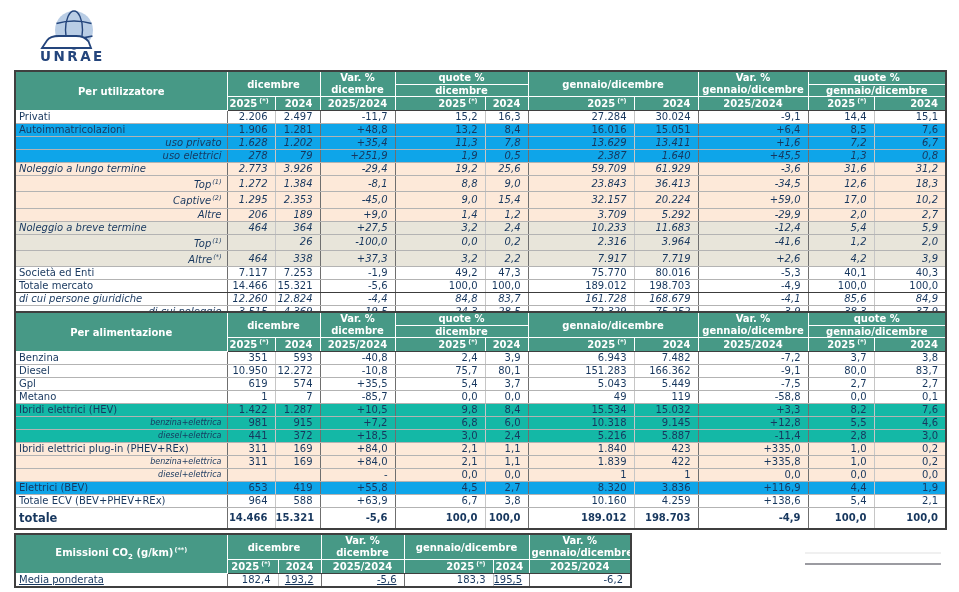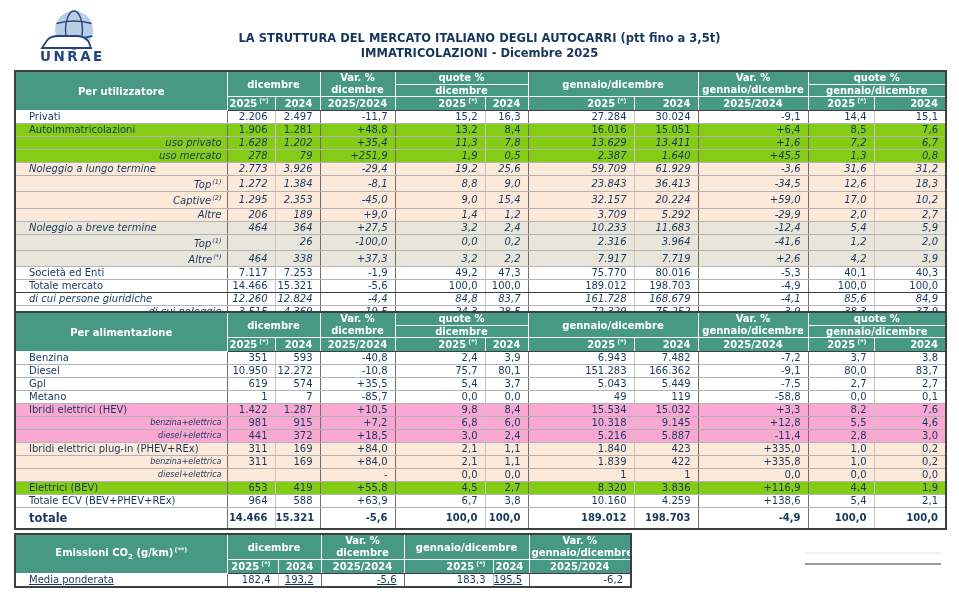--- a/index.html
+++ b/index.html
@@ -24,29 +24,29 @@
      border:1px solid #ffffff;text-align:center;padding:0 2px;overflow:hidden;white-space:nowrap;}
   .h1 th{height:13px;}
   .h2 th{height:12px;}
   .h3 th{height:14px;border-bottom:1px solid #3f3f3f;}
   th.yr{text-align:right;padding-right:7px;}
   th sup{font-size:6.5px;margin-left:2px;}
   .two{line-height:12px;margin-top:44px;}
   td{height:13px;line-height:12px;border-right:1px solid #c6c6c6;border-bottom:1px solid #b3b3b3;
      overflow:hidden;white-space:nowrap;padding:0;}
   td.num{text-align:right;padding-right:7px;}
-  td.lbl{text-align:left;padding-left:13px;}
+  td.lbl{text-align:left;padding-left:3px;}
   td.ri{text-align:right;padding-right:5px;}
   td.smlbl{font-size:8px;font-style:italic;}
   td.lastc{border-right:none;}
   
-  tr.bl td{background:#84cc16;}
+  tr.bl td{background:#0ea5e9;}
   tr.pe td{background:#fde9d9;}
   tr.tn td{background:#e8e5da;}
-  tr.gy td{background:#f9a8d4;}
+  tr.gy td{background:#14b8a6;}
   tr.it td{font-style:italic;}
   tr.tot td{border-top:1.5px solid #3c3c3c;border-bottom:1.5px solid #3c3c3c;font-weight:normal;}
   tr.tot2 td{border-top:1.5px solid #3c3c3c;font-weight:bold;height:21px;}
   tr.tot2 td.lbl{font-size:11.5px;}
   td sup{font-size:6.5px;margin-left:1px;}
   
   .t-wide td.lbl,.t-wide td.c1,.t-wide td.c2,.t-wide td.c4,.t-wide td.c6,.t-wide td.c7{border-right-color:#6f6f6f;}
   .t-co2 td.lbl,.t-co2 td.c1,.t-co2 td.c2,.t-co2 td.c4{border-right-color:#6f6f6f;text-decoration:underline;}
   th.thlbl{font-size:10px;}
   th.co2lbl sub{font-size:7px;}
@@ -64,24 +64,20 @@
     <circle cx="46" cy="24" r="19" fill="#b9cde5"></circle>
     <g stroke="#24457c" stroke-width="1.4" fill="none">
       <ellipse cx="46" cy="24" rx="8.5" ry="19"></ellipse>
       <path d="M28.5,17.5 Q46,12.5 63.5,17.5"></path>
       <path d="M27.5,30 Q46,35 64.5,30"></path>
     </g>
     <path d="M14,42 L19,34.5 C21,31.5 26,30 31,30 L48,30 C54,30 58,32 60.5,35.5 L63,42 Z" fill="#ffffff" stroke="#24457c" stroke-width="1.8"></path>
     <text x="12" y="55" font-size="13.5" font-weight="bold" fill="#24457c" letter-spacing="2.5" font-family="DejaVu Sans, sans-serif">UNRAE</text>
   </svg>
 
-  <div class="titles">
-    <div>LA STRUTTURA DEL MERCATO ITALIANO DEGLI AUTOCARRI (ptt fino a 3,5t)</div>
-    <div>IMMATRICOLAZIONI - Dicembre 2025</div>
-  </div>
 
   <table id="tbl-utilizzatore" class="t-wide">
     <colgroup>
       <col style="width:212px">
         <col style="width:48px">
         <col style="width:45px">
         <col style="width:75px">
       <col style="width:90px">
         <col style="width:43px">
         <col style="width:106px">
@@ -151,21 +147,21 @@
           <td class="num c2">+35,4</td>
           <td class="num c3">11,3</td>
           <td class="num c4">7,8</td>
           <td class="num c5">13.629</td>
           <td class="num c6">13.411</td>
           <td class="num c7">+1,6</td>
           <td class="num c8">7,2</td>
           <td class="num c9 lastc">6,7</td>
         </tr>
         <tr class="bl it">
-          <td class="lbl ri"><span>uso mercato</span></td>
+          <td class="lbl ri"><span>uso elettrici</span></td>
           <td class="num c0">278</td>
           <td class="num c1">79</td>
           <td class="num c2">+251,9</td>
           <td class="num c3">1,9</td>
           <td class="num c4">0,5</td>
           <td class="num c5">2.387</td>
           <td class="num c6">1.640</td>
           <td class="num c7">+45,5</td>
           <td class="num c8">1,3</td>
           <td class="num c9 lastc">0,8</td>

